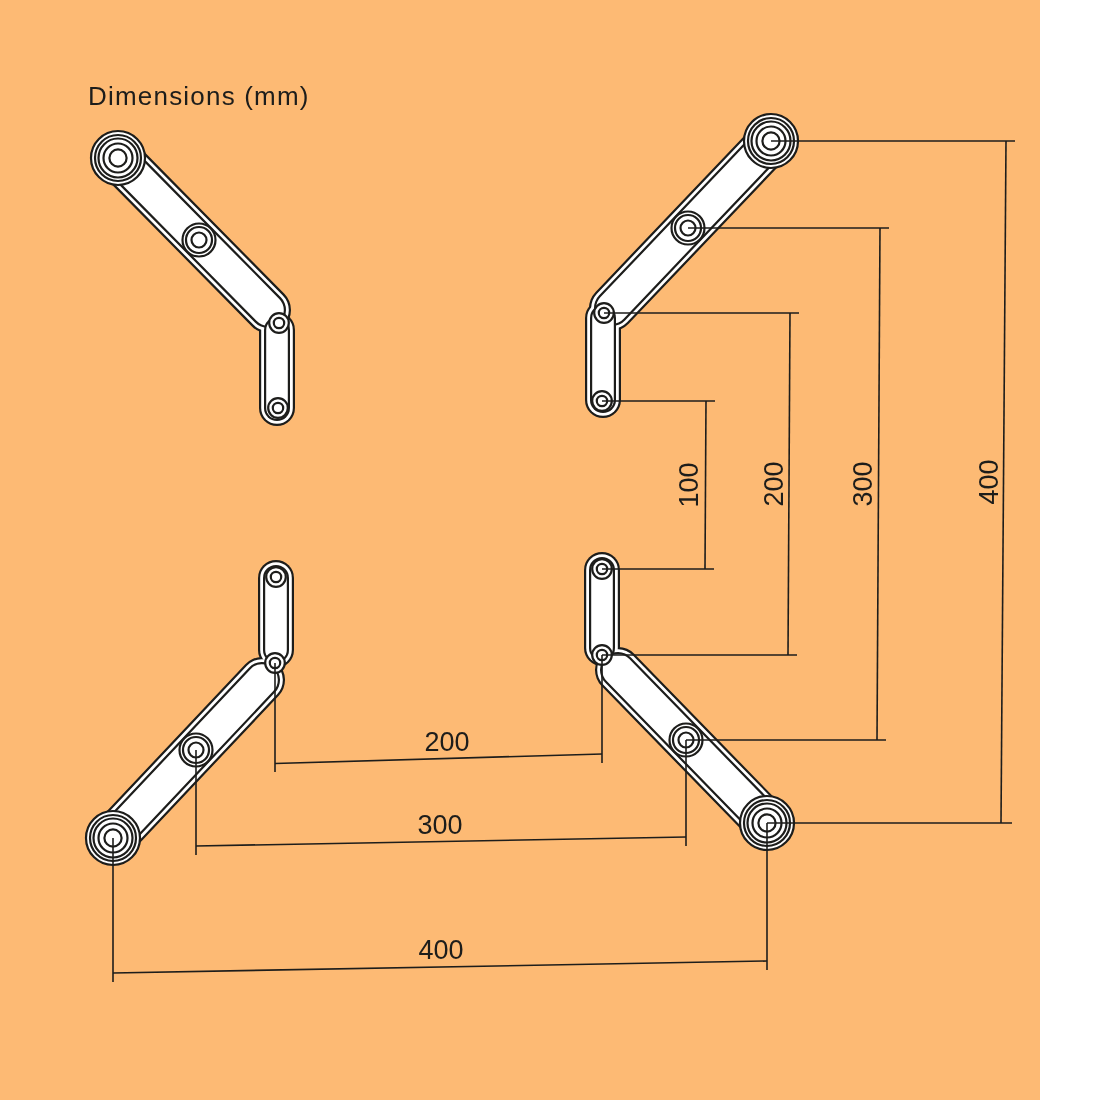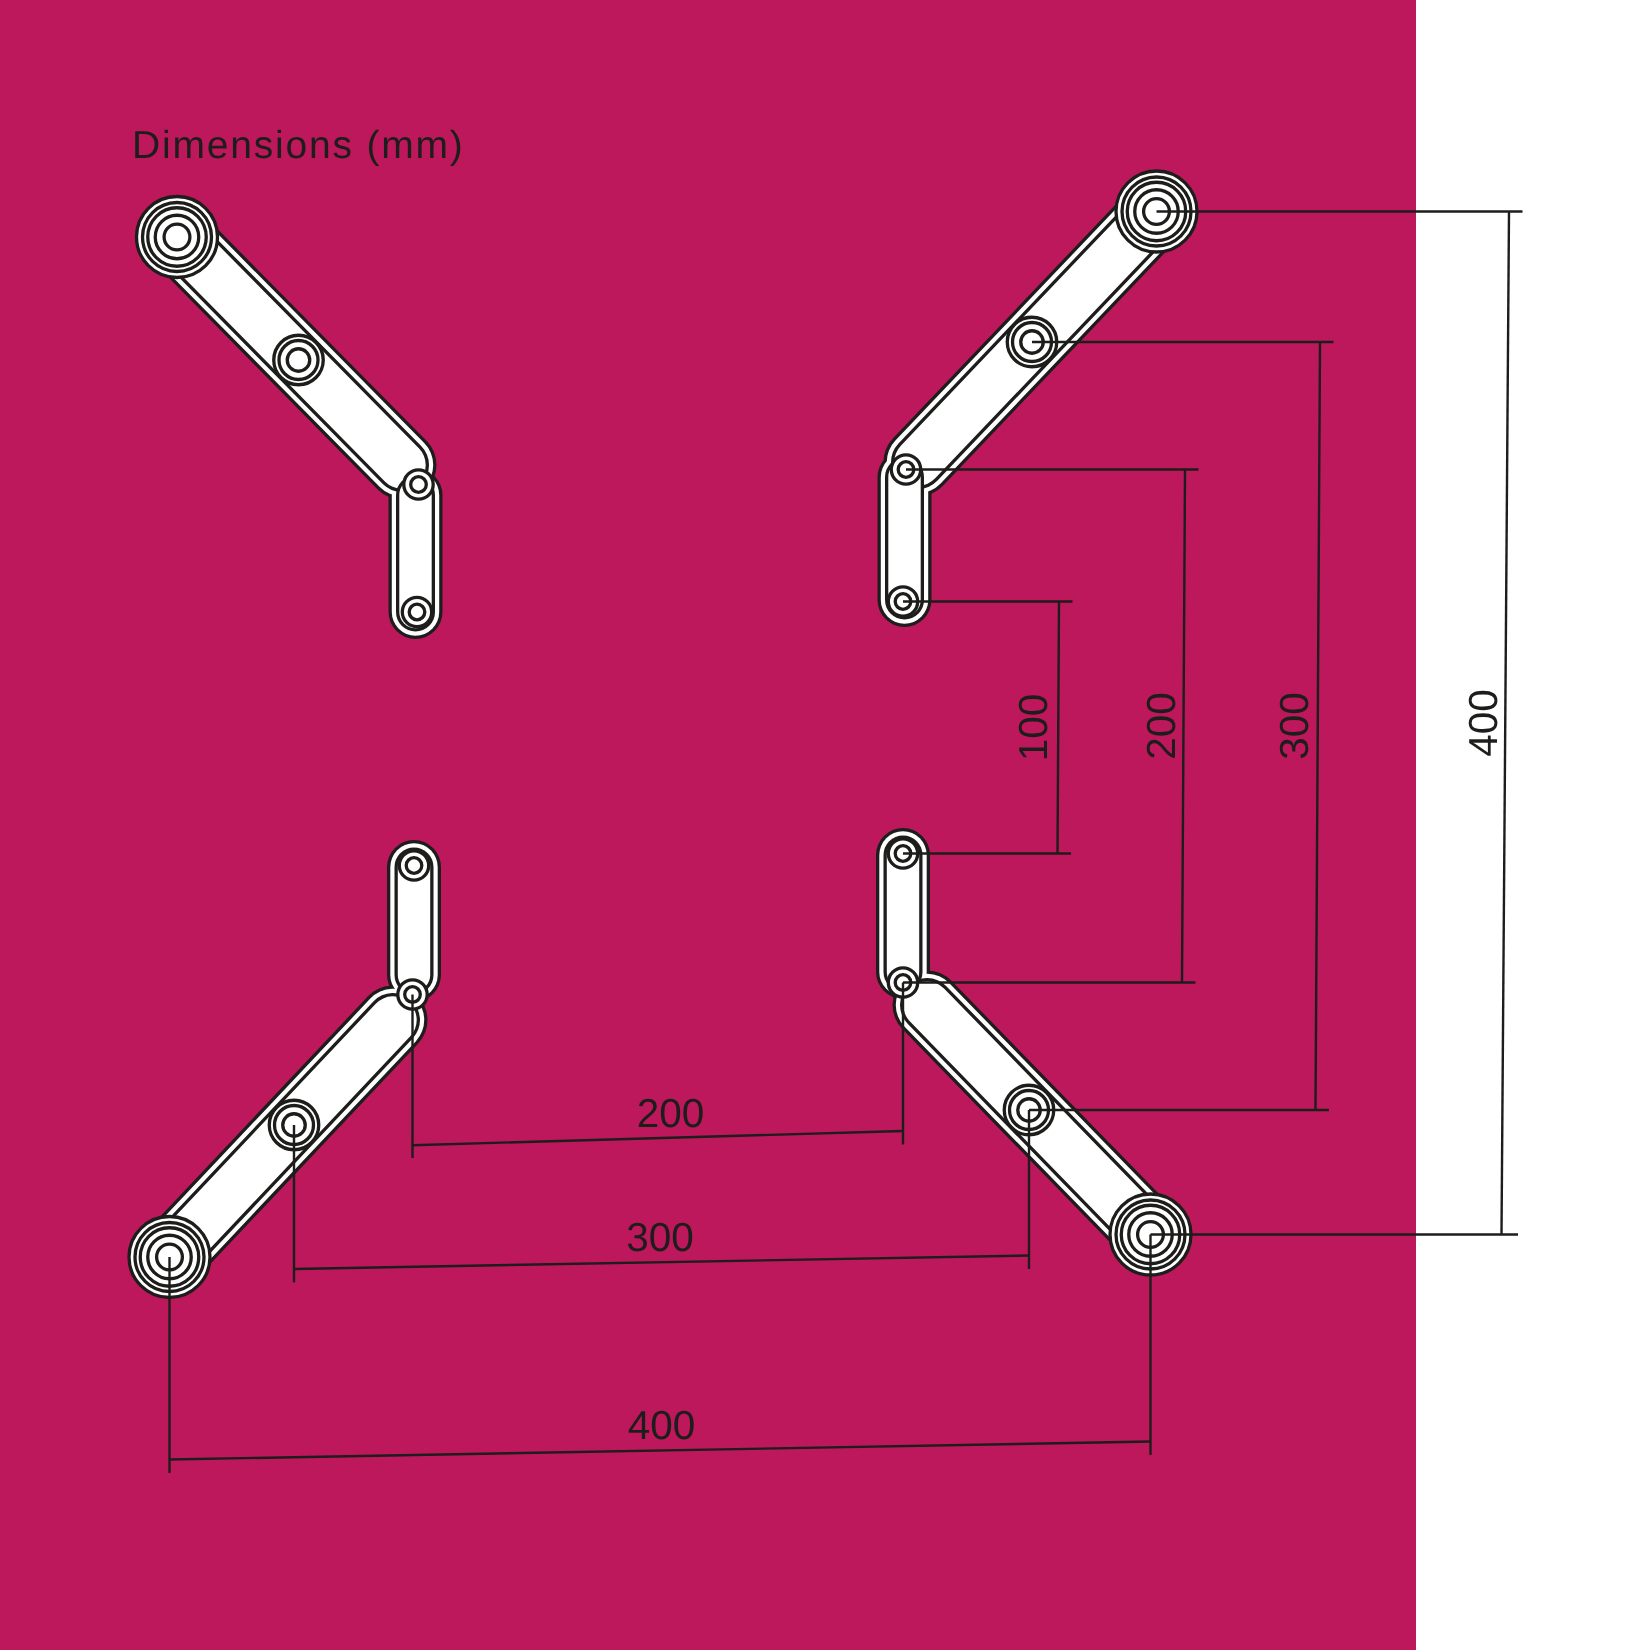--- a/index.html
+++ b/index.html
@@ -1,16 +1,16 @@
 <!DOCTYPE html>
 <html><head>
 <meta charset="utf-8">
 <style>
   html,body{margin:0;padding:0;background:#ffffff;width:1100px;height:1100px;overflow:hidden;}
-  .canvas{width:944px;height:1100px;position:relative;background:#be185d;}
+  .canvas{width:1040px;height:1100px;position:relative;background:#fdba74;}
   svg{display:block;}
   
   .k{stroke:#1d1d1b;fill:none;stroke-linecap:round;stroke-linejoin:round;}
   .w{stroke:#ffffff;fill:none;stroke-linecap:round;stroke-linejoin:round;}
   .n46{stroke-width:46;} .n41{stroke-width:41.6;}
   .n36{stroke-width:36;} .n31{stroke-width:31.6;}
   .n26{stroke-width:26;} .n21{stroke-width:21.6;}
   
   .cf{fill:#ffffff;stroke:#1d1d1b;stroke-width:2.2;}
   .co{fill:none;stroke:#1d1d1b;stroke-width:2.2;}

